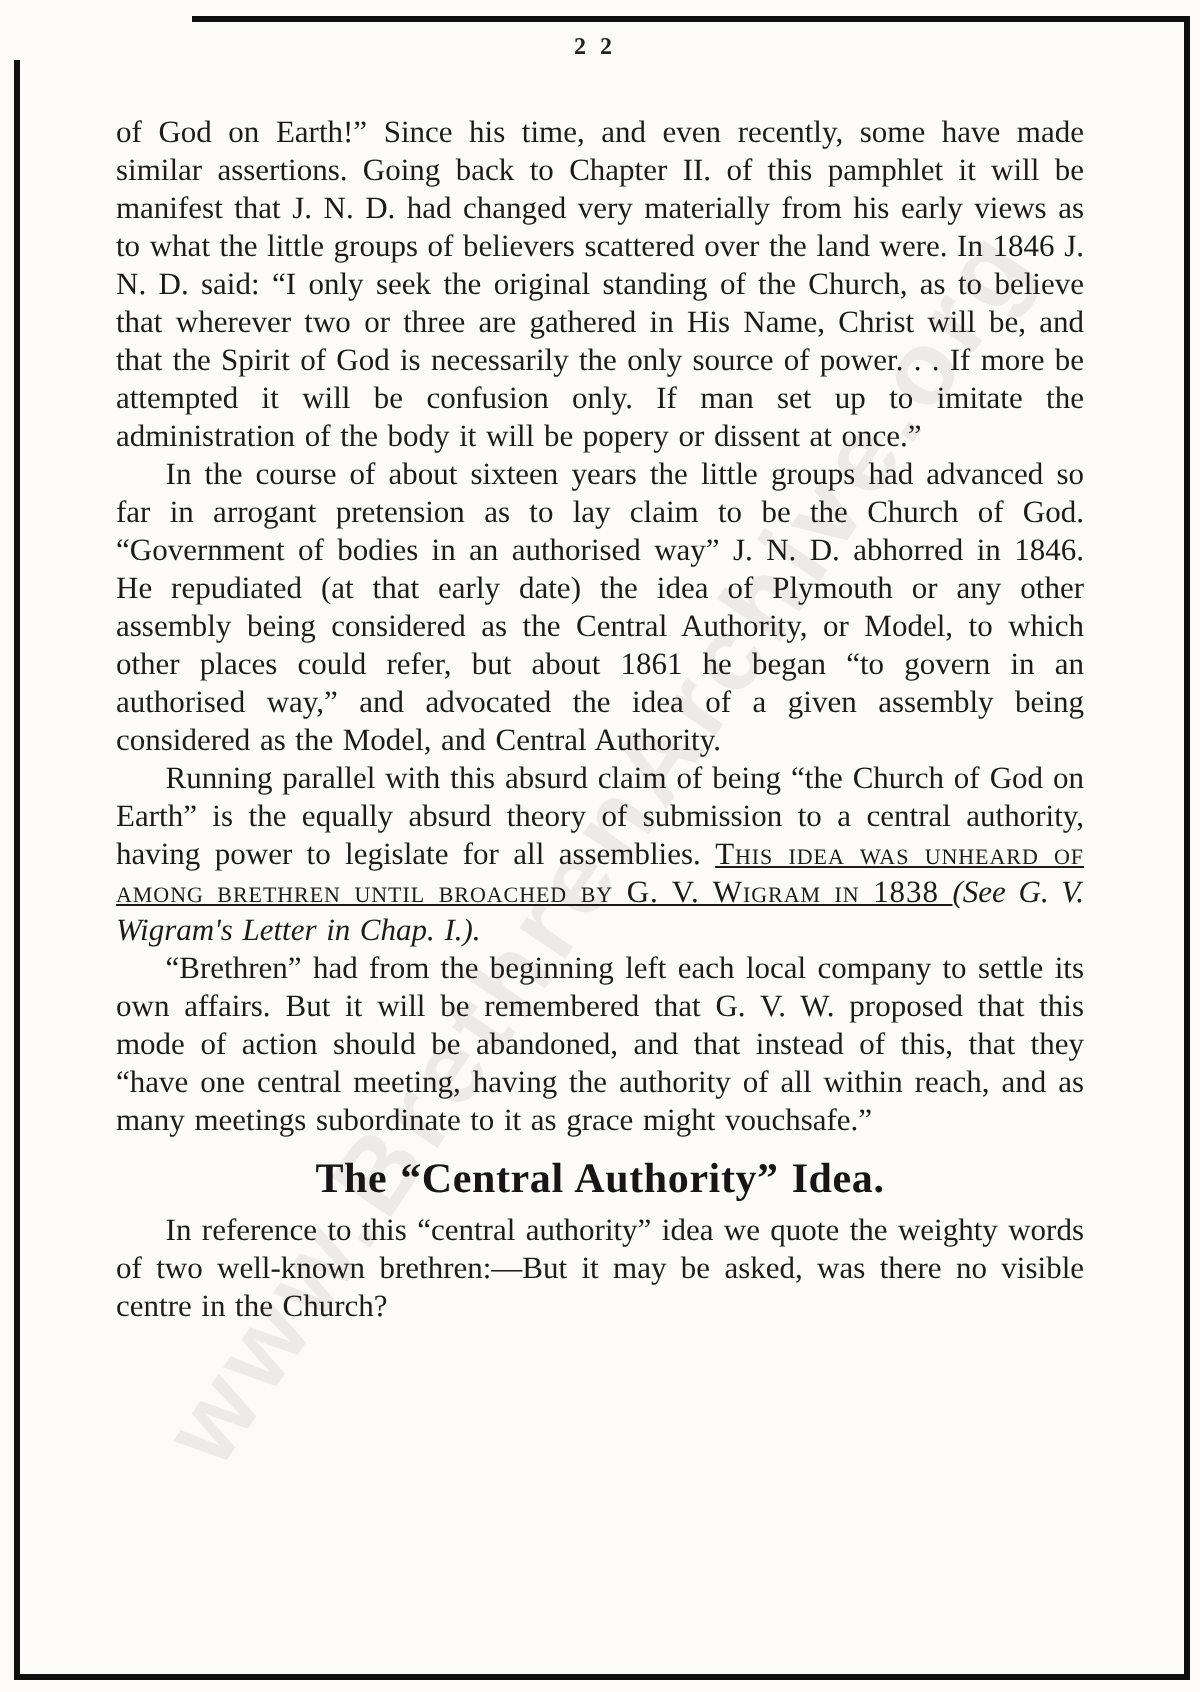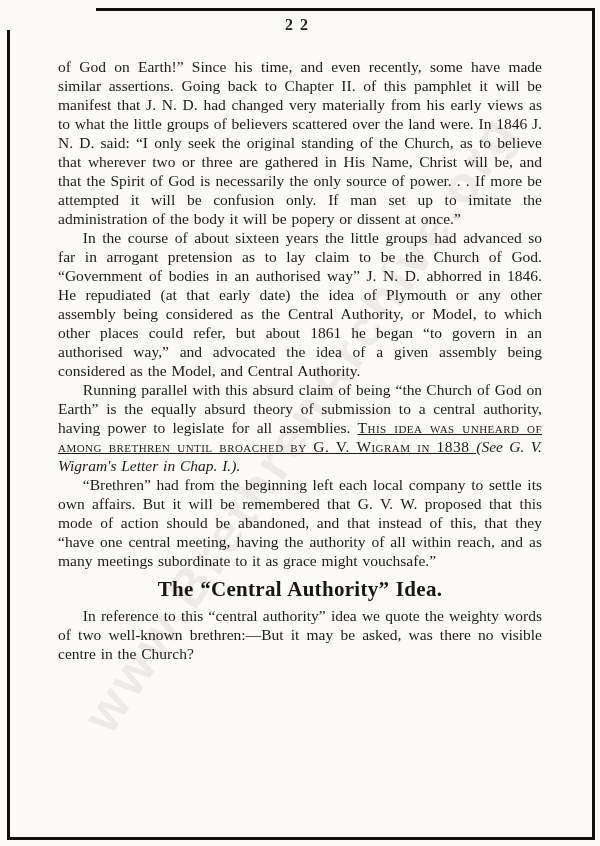--- a/index.html
+++ b/index.html
@@ -17,21 +17,21 @@
   
   .border-top    { position: absolute; top: 8px;  left: 96px; right: 5px;  height: 3px; background: #101010; }
   .border-right  { position: absolute; top: 8px;  right: 5px; bottom: 6px; width: 3px;  background: #101010; }
   .border-bottom { position: absolute; bottom: 6px; left: 7px; right: 5px; height: 3px; background: #101010; }
   .border-left   { position: absolute; top: 30px; left: 7px;  bottom: 6px; width: 3px;  background: #101010; }
 
   .page-number {
     position: absolute;
     top: 16px; left: 0; right: 0;
     text-align: center;
-    font-size: 16px;
+    font-size: 12px;
     font-weight: bold;
     letter-spacing: 7px;
     color: #222;
   }
 
   .content {
     position: absolute;
     left: 58px; right: 58px; top: 57px;
     text-align: justify;
     font-size: 15.5px;

